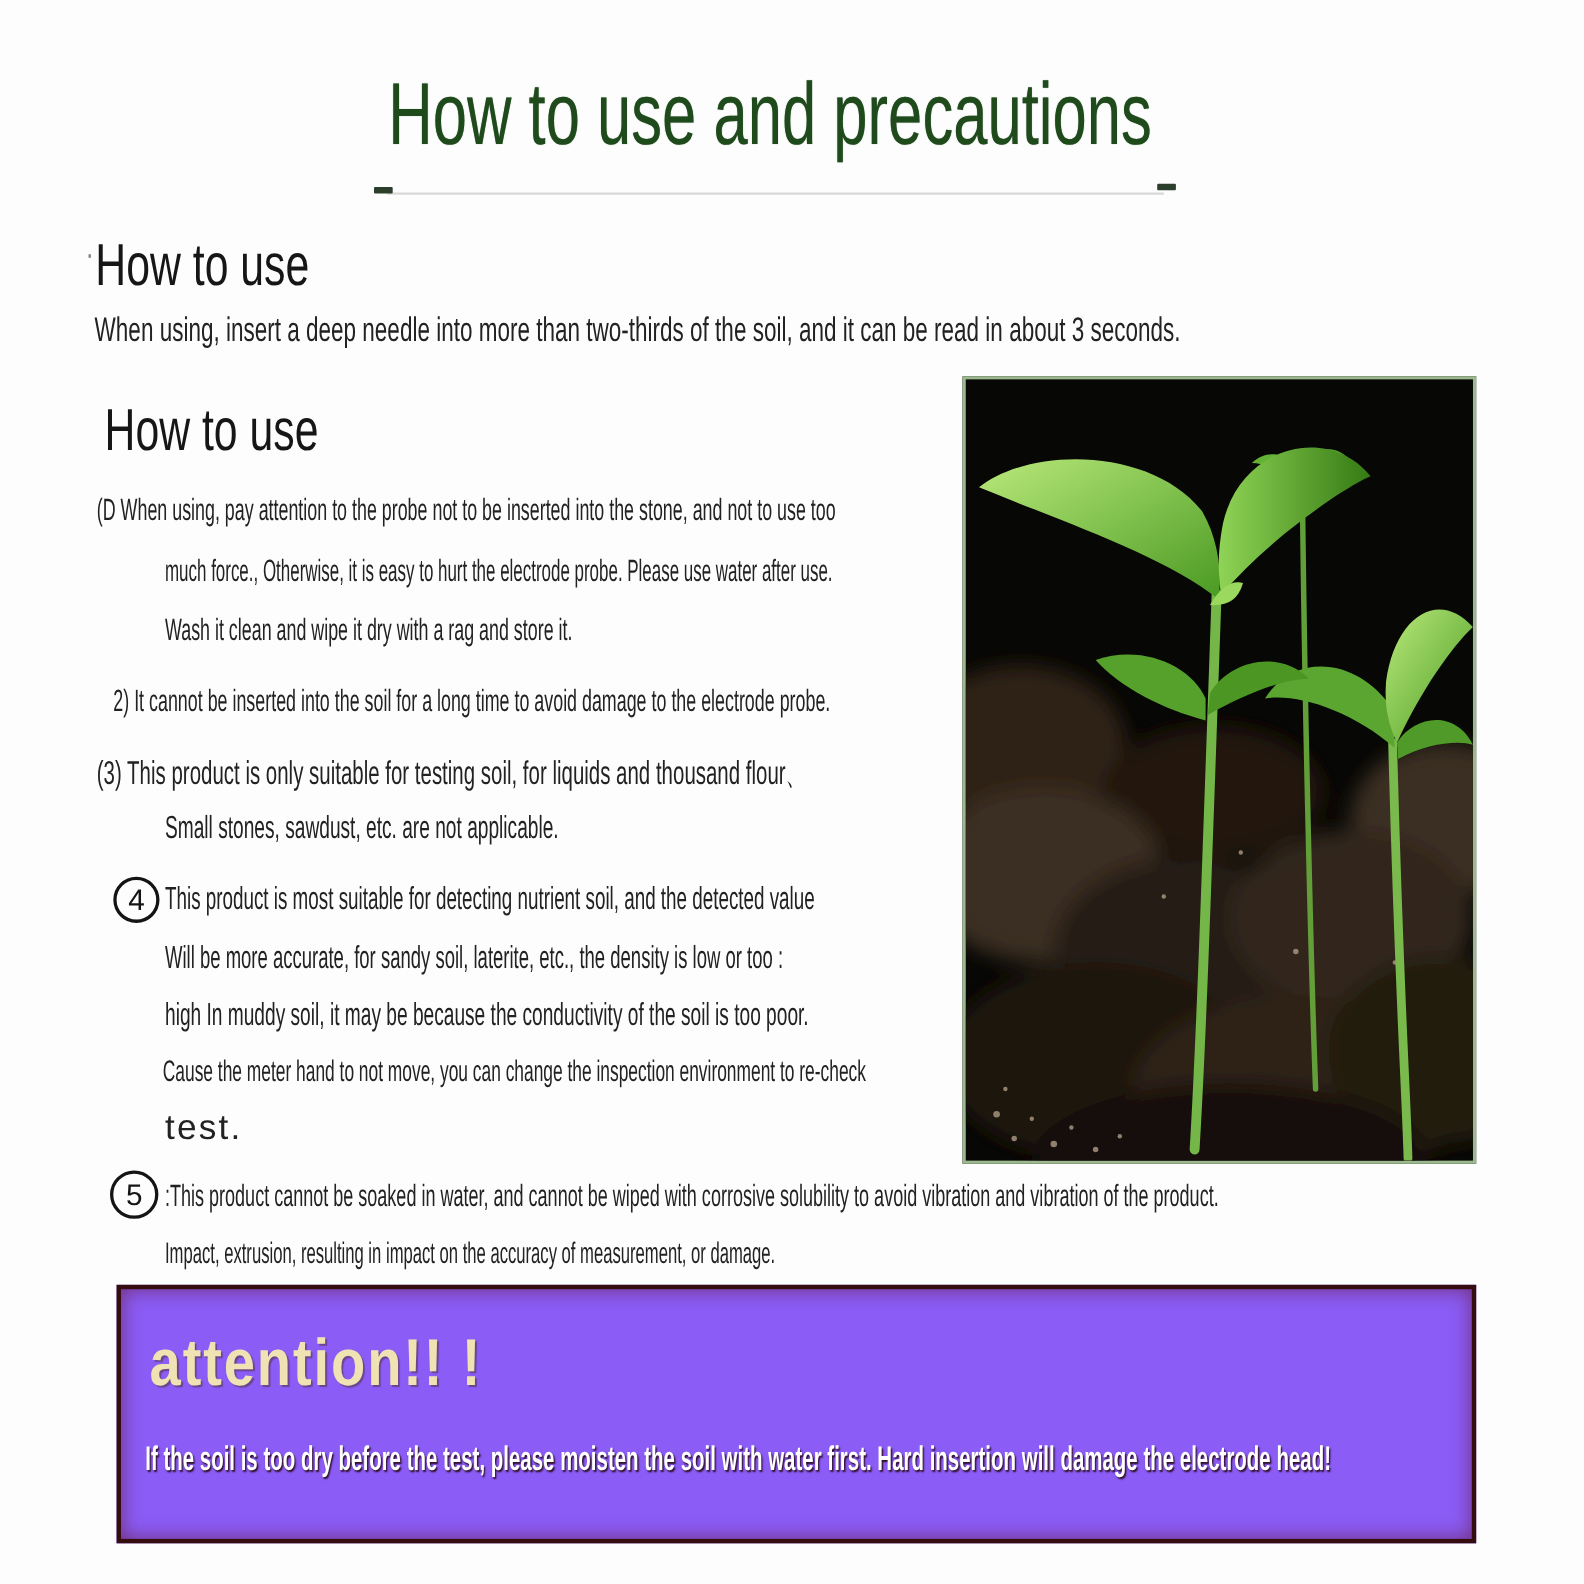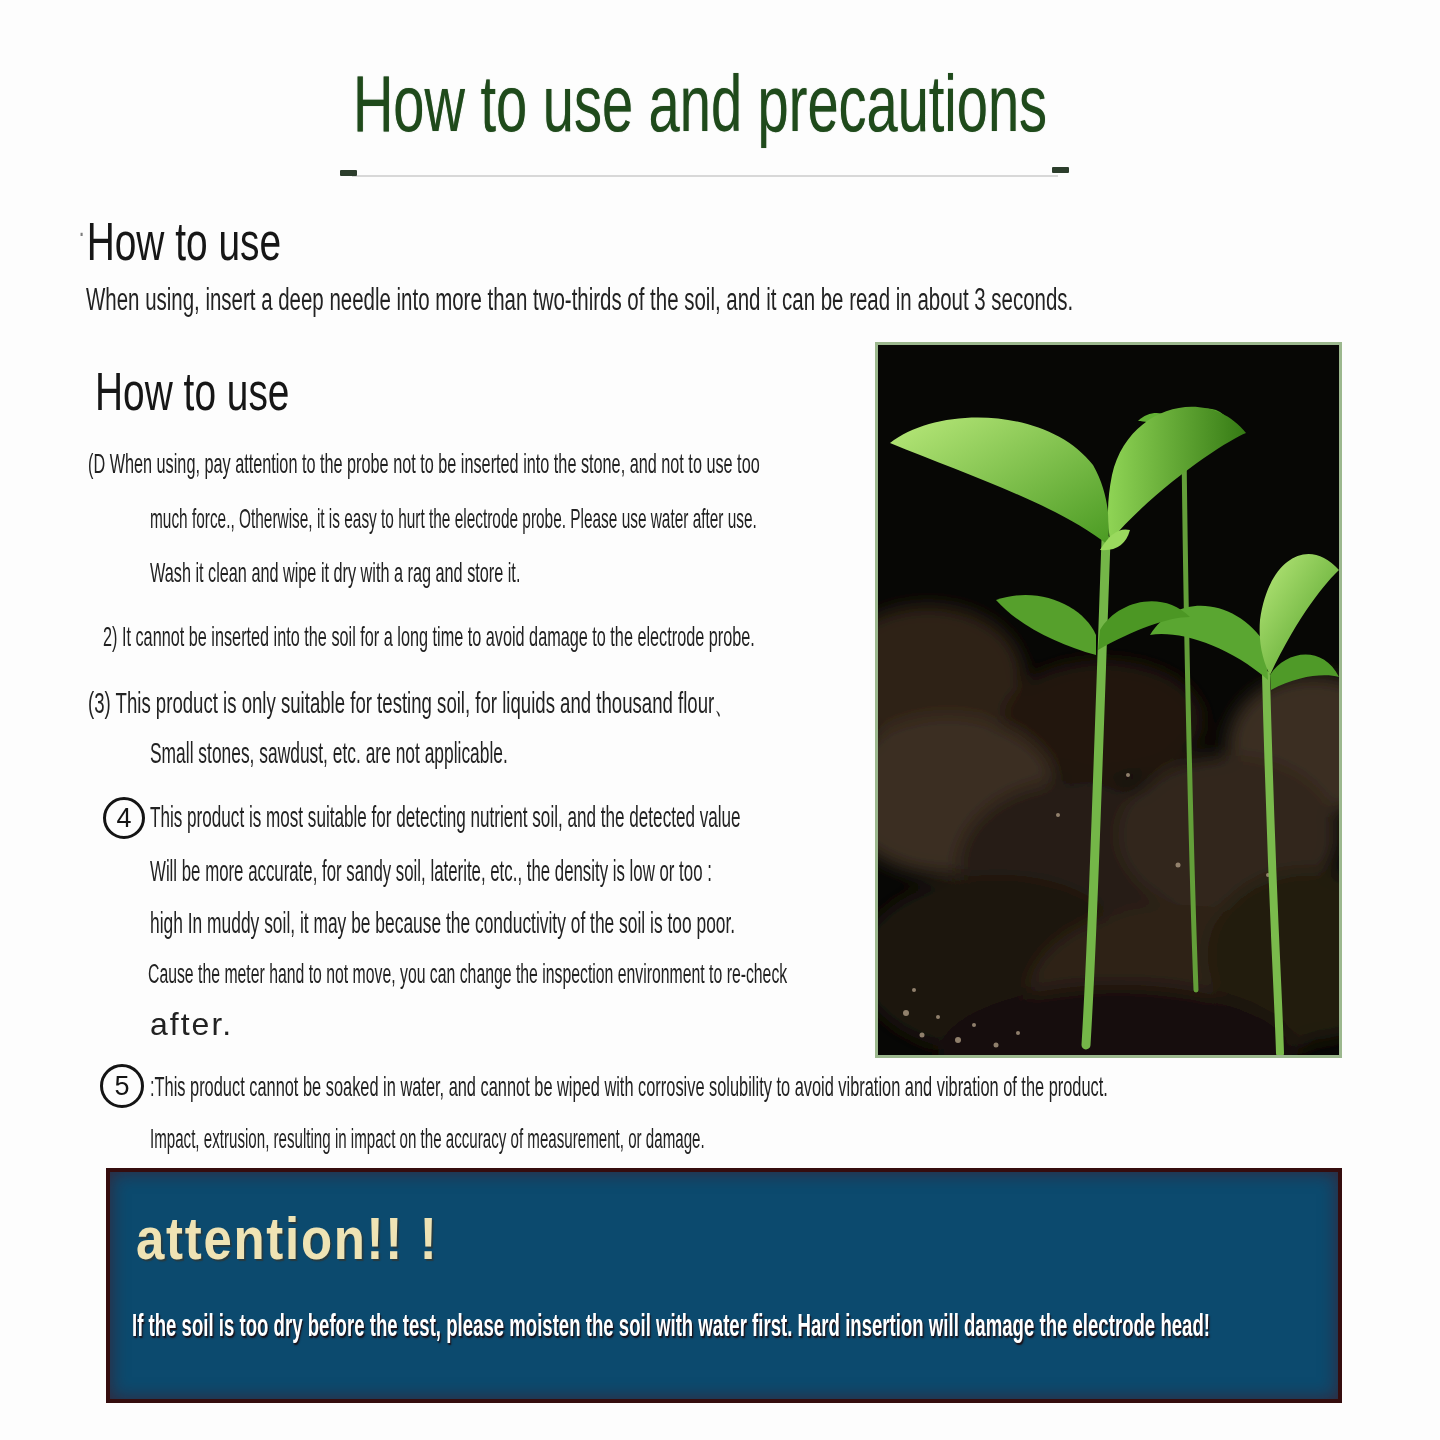--- a/index.html
+++ b/index.html
@@ -38,21 +38,21 @@
   
   #photo{
     position:absolute;left:875px;top:342px;width:461px;height:710px;margin:0;
     border:3px solid #9cb88e;box-shadow:inset 0 0 0 2px rgba(40,70,30,.35);
     background:#070705;
   }
   #photo svg{display:block;}
   
   #banner{
     position:absolute;left:106px;top:1168px;width:1236px;height:235px;
-    background:#0c4a6e;border:4px solid #350d0e;box-sizing:border-box;
+    background:#8b5cf6;border:4px solid #350d0e;box-sizing:border-box;
     box-shadow:inset 0 0 18px rgba(90,10,12,.55);
   }
   #attention-title{
     position:absolute;left:26px;top:32px;font-size:60px;font-weight:bold;
     color:#efe3b4;letter-spacing:2px;white-space:nowrap;
     transform:scaleX(.85);transform-origin:0 0;
     text-shadow:2px 2px 1px rgba(70,40,10,.45);
   }
   #attention-body{
     position:absolute;left:22px;top:136px;font-size:31px;font-weight:bold;color:#ffffff;
@@ -83,21 +83,21 @@
   <div class="line" style="left:103px;top:621px;transform:scaleX(.58);">2) It cannot be inserted into the soil for a long time to avoid damage to the electrode probe.</div>
 
   <div class="line" style="left:88px;top:683px;font-size:30px;transform:scaleX(.62);">(3) This product is only suitable for testing soil, for liquids and thousand flour、</div>
   <div class="line" style="left:150px;top:737px;font-size:29px;transform:scaleX(.60);">Small stones, sawdust, etc. are not applicable.</div>
 
   <div class="circle-marker" style="left:103px;top:797px;">4</div>
   <div class="line" style="left:150px;top:801px;font-size:29px;transform:scaleX(.59);">This product is most suitable for detecting nutrient soil, and the detected value</div>
   <div class="line" style="left:150px;top:855px;font-size:29px;transform:scaleX(.58);">Will be more accurate, for sandy soil, laterite, etc., the density is low or too :</div>
   <div class="line" style="left:150px;top:907px;font-size:29px;transform:scaleX(.60);">high In muddy soil, it may be because the conductivity of the soil is too poor.</div>
   <div class="line" style="left:148px;top:959px;font-size:27px;transform:scaleX(.585);">Cause the meter hand to not move, you can change the inspection environment to re-check</div>
-  <div class="line" style="left:150px;top:1006px;font-size:32px;letter-spacing:2px;">after.</div>
+  <div class="line" style="left:150px;top:1006px;font-size:32px;letter-spacing:2px;">test.</div>
 
   <div class="circle-marker" style="left:100px;top:1064px;width:44px;height:44px;">5</div>
   <div class="line" style="left:150px;top:1071px;transform:scaleX(.585);">:This product cannot be soaked in water, and cannot be wiped with corrosive solubility to avoid vibration and vibration of the product.</div>
   <div class="line" style="left:150px;top:1124px;font-size:27px;transform:scaleX(.56);">Impact, extrusion, resulting in impact on the accuracy of measurement, or damage.</div>
 
   <figure id="photo">
     <svg width="461" height="710" viewBox="0 0 461 710" xmlns="http://www.w3.org/2000/svg">
       <defs>
         <linearGradient id="lg1" x1="0" y1="0" x2="1" y2="1">
           <stop offset="0" stop-color="#b9e97b"></stop>

